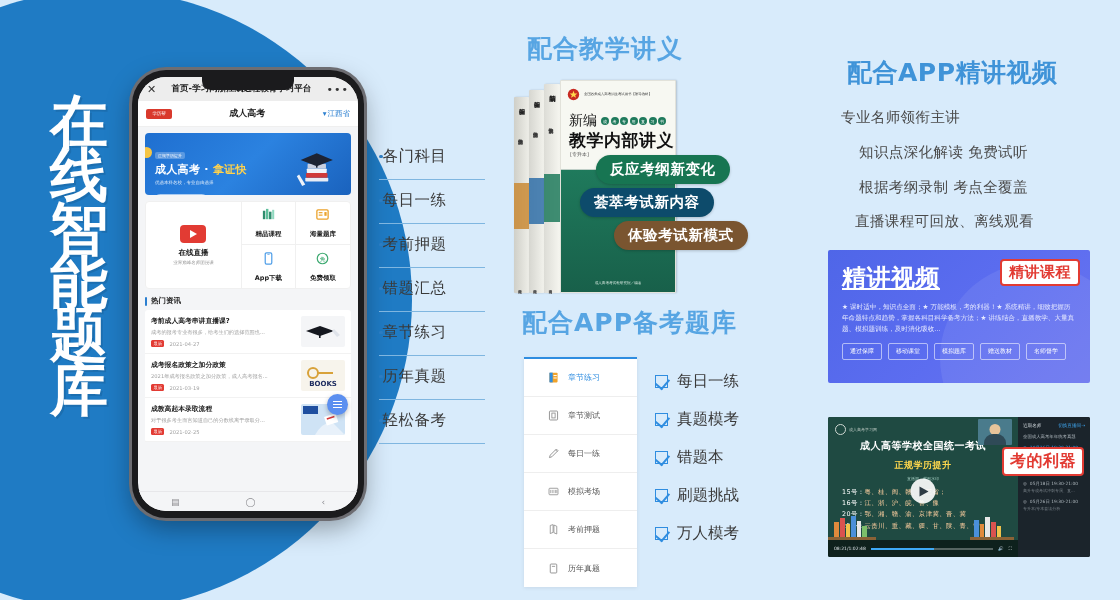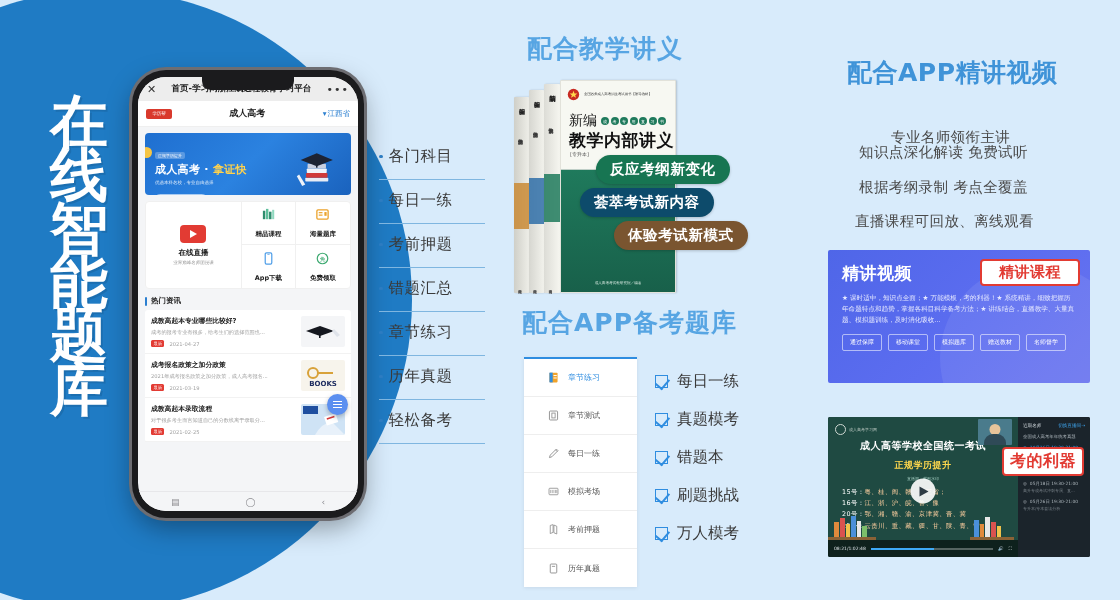--- a/index.html
+++ b/index.html
@@ -145,21 +145,21 @@
 
   .navbar {
     position:absolute; bottom:0; left:0; right:0; height:20px; background:#f4f5f7;
     display:flex; align-items:center; justify-content:space-around; color:#8d8d92;
     font-size:9px; border-top:1px solid #e7e7ea;
   }
 
   
   .feat-list { position:absolute; left:379px; top:136px; width:106px; }
   .feat {
-    display:flex; align-items:center; gap:6px; height:44px;
+    display:flex; align-items:center; height:44px;
     border-bottom:1px solid #7fb6e0; padding-bottom:2px;
   }
   .feat .dot { width:3.5px; height:3.5px; border-radius:50%; background:#2d7cc1; flex:0 0 auto; }
   .feat .lbl { font-size:15.5px; color:#3a3a3a; letter-spacing:.5px; }
 
   
   .mid-title {
     position:absolute; color:#57a5e3; font-size:25px; font-weight:bold; letter-spacing:1px;
   }
   #t-books { left:527px; top:32px; }
@@ -202,38 +202,38 @@
   .chk .box:after {
     content:""; position:absolute; left:2px; top:0px; width:7px; height:11px;
     border-right:2.4px solid #2f8de0; border-bottom:2.4px solid #2f8de0;
     transform:rotate(40deg); transform-origin:center;
   }
   .chk .lbl { font-size:15.5px; color:#3a3a3a; }
 
   
   #t-video { position:absolute; left:847px; top:56px; color:#3f93d8; font-size:25px; font-weight:bold; letter-spacing:.5px; }
   .rtext { position:absolute; color:#4a4a4a; font-size:14.5px; letter-spacing:.4px; white-space:nowrap; }
-  #rt1 { left:891px; top:108px;margin-top:20px; }
+  #rt1 { left:841px; top:108px; }
   #rt2 { left:859px; top:143px; }
   #rt3 { left:859px; top:178px; }
   #rt4 { left:855px; top:212px; }
 
   .vcard {
     position:absolute; left:828px; top:250px; width:262px; height:133px;
     background:linear-gradient(135deg,#4f66e8 0%,#5c6df0 55%,#6a74ef 100%);
     border-radius:2px; overflow:hidden; padding:12px 14px;
   }
   .vcard:before{
     content:""; position:absolute; right:-40px; bottom:-70px; width:190px; height:190px;
     border-radius:50%; background:rgba(255,255,255,.08);
   }
-  .vc-h { font-size:17px; color:#fff; font-weight:bold; letter-spacing:.5px; position:relative; }
+  .vc-h { font-size:24px; color:#fff; font-weight:bold; letter-spacing:.5px; position:relative;text-decoration:underline; }
   .vc-stamp {
     position:absolute; right:10px; top:9px; background:#fff; color:#e23b33;
-    font-weight:bold; font-size:15px; padding:2px 17px; border-radius:4px;
+    font-weight:bold; font-size:15px; padding:2px 7px; border-radius:4px;
     border:2px solid #e23b33; letter-spacing:.5px;
   }
   .vc-body {
     margin-top:8px; font-size:6.6px; color:#e6e9ff; line-height:1.65; position:relative;
   }
   .vc-tags { margin-top:8px; display:flex; flex-wrap:wrap; gap:6px; position:relative; }
   .vc-tag {
     border:1px solid rgba(255,255,255,.55); border-radius:2px; color:#fff;
     font-size:6px; padding:3px 7px;
   }
@@ -393,21 +393,21 @@
       </div>
 
       <div class="news-head">
         <span class="news-bar"></span>
         <span>热门资讯</span>
       </div>
 
       <div class="news-list">
         <div class="news-item">
           <div class="ni-text">
-            <div class="ni-t">成教高起本专业哪些比较好?</div>
+            <div class="ni-t">考前成人高考串讲直播课?</div>
             <div class="ni-d">成考的报考专业有很多，给考生们的选择范围也...</div>
             <div class="ni-meta">
               <span class="ni-badge">最新</span>
               <span class="ni-date">2021-04-27</span>
             </div>
           </div>
           <div class="ni-thumb">
             <svg viewBox="0 0 44 31" width="44" height="31">
               <rect width="44" height="31" fill="#f4f5f7"></rect>
               <polygon points="19,10 33,15 19,20 5,15" fill="#15181f"></polygon>

